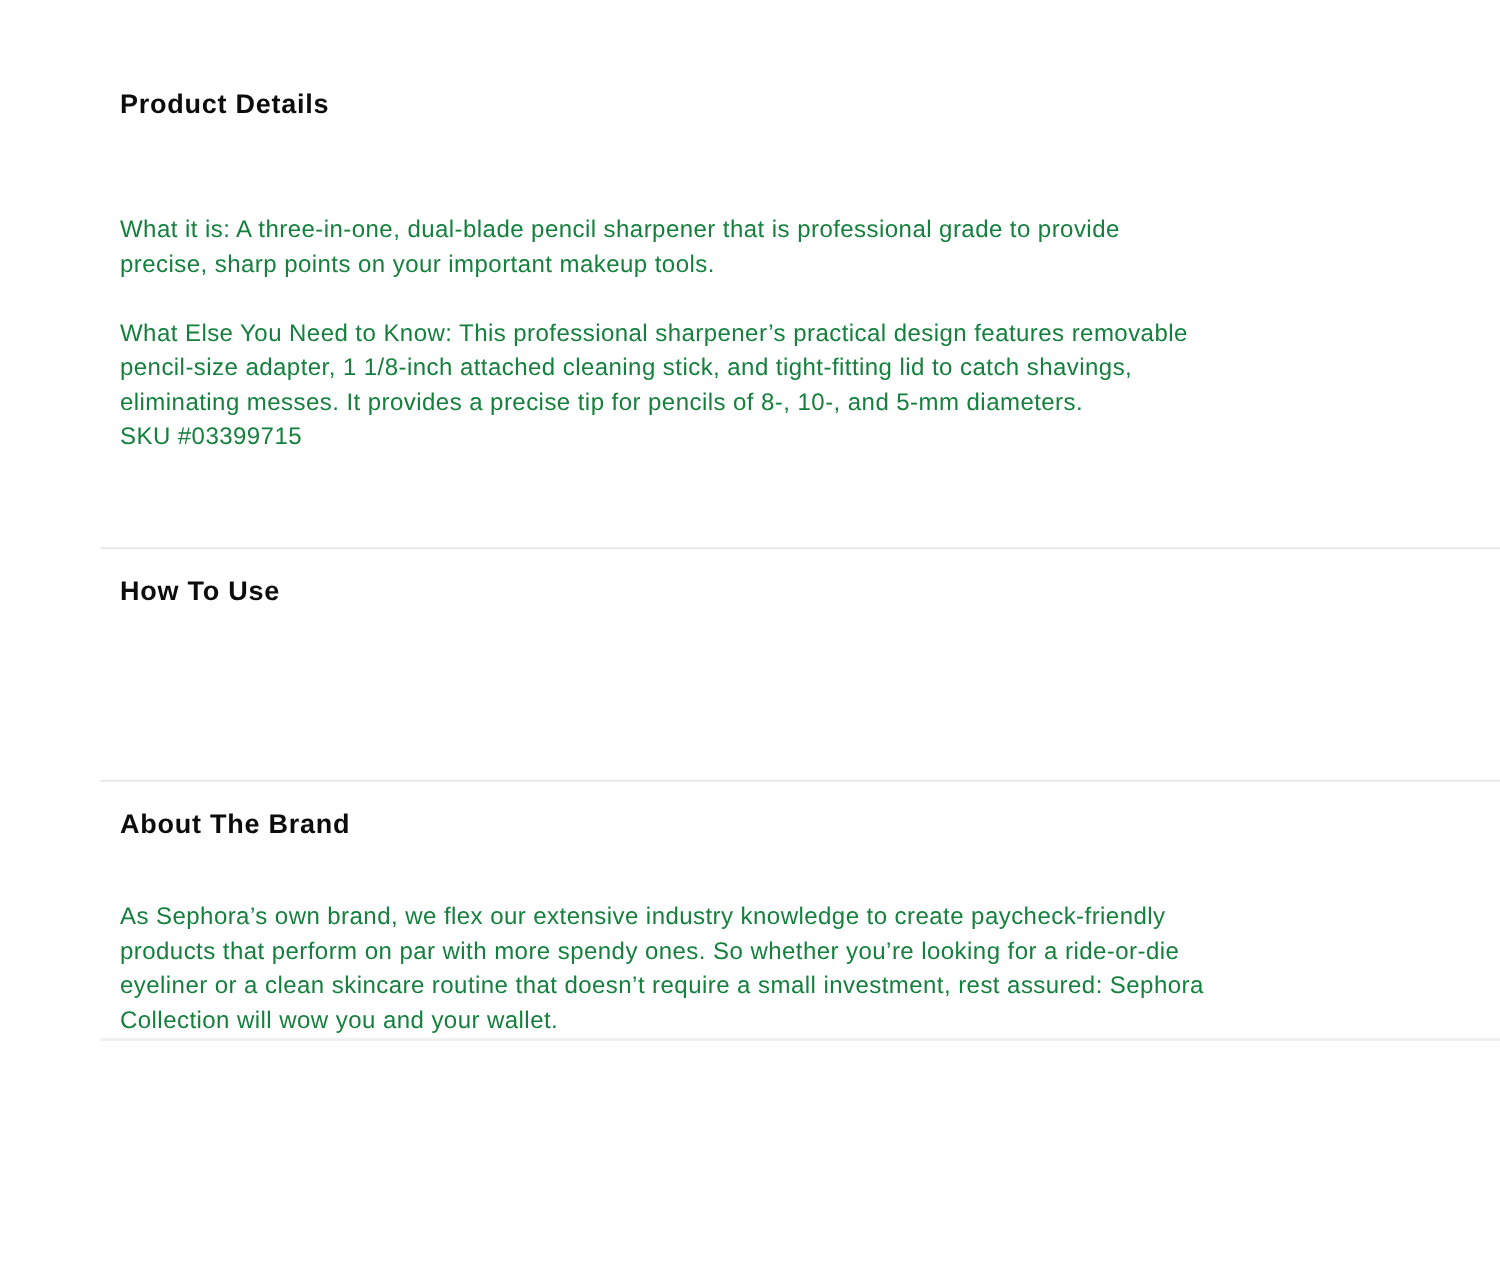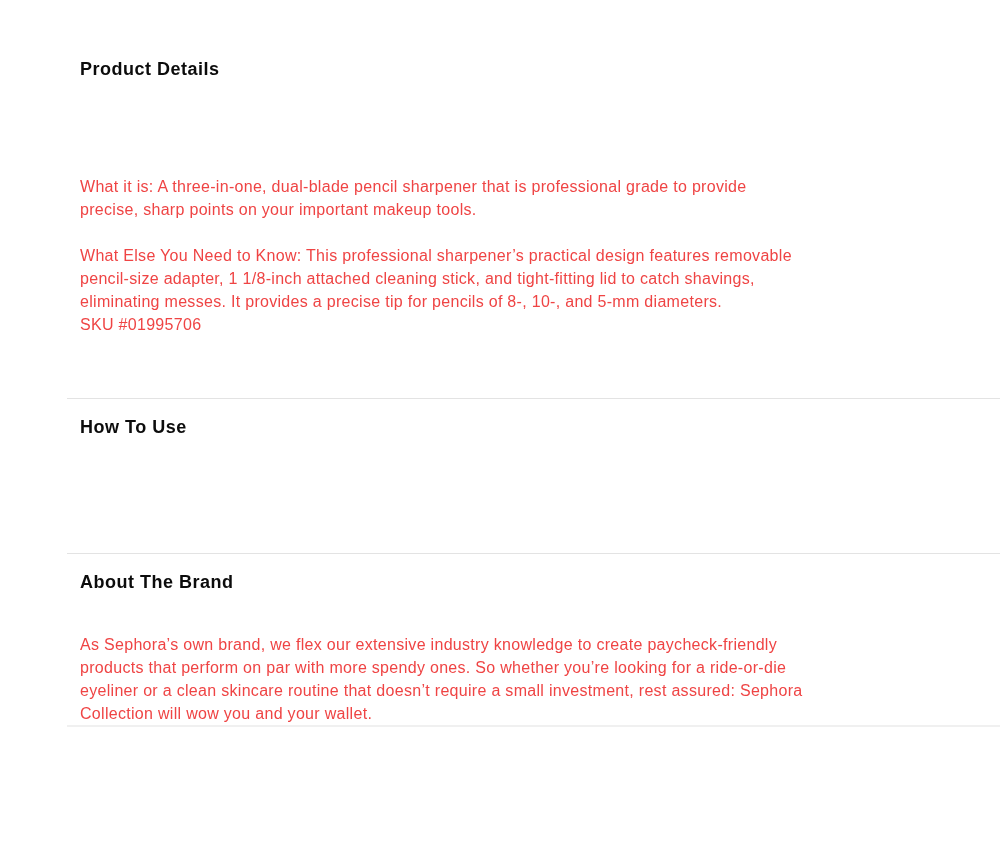--- a/index.html
+++ b/index.html
@@ -25,37 +25,37 @@
     margin: 0;
     color: #0c0c0c;
   }
   .body-text {
     font-size: 16px;
     line-height: 23px;
     letter-spacing: 0.3px;
     margin: 0;
     white-space: pre-line;
     width: 905px;
-    color: #ef4444;
+    color: #15803d;
   }
   .divider {
     border: none;
     border-top: 1px solid #e3e3e3;
     margin: 0 0 0 67px;
     height: 0;
   }
   .divider.thick {
     border-top: 2px solid #f0f0f0;
   }
   #sec-product-details {
     padding-top: 60px;
     padding-bottom: 62px;
   }
   #sec-product-details .section-heading {
-    margin-bottom: 96px;
+    margin-bottom: 63px;
   }
   #sec-product-details .para-what-it-is {
     margin-bottom: 23px;
   }
   #sec-how-to-use {
     padding-top: 19px;
     padding-bottom: 61px;
   }
   #sec-how-to-use .section-heading {
     margin-bottom: 55px;
@@ -72,21 +72,21 @@
 
 <main>
 
   <section id="sec-product-details" class="section">
     <h2 class="section-heading">Product Details</h2>
     <p class="body-text para-what-it-is">What it is: A three-in-one, dual-blade pencil sharpener that is professional grade to provide
 precise, sharp points on your important makeup tools.</p>
     <p class="body-text">What Else You Need to Know: This professional sharpener’s practical design features removable
 pencil-size adapter, 1 1/8-inch attached cleaning stick, and tight-fitting lid to catch shavings,
 eliminating messes. It provides a precise tip for pencils of 8-, 10-, and 5-mm diameters.</p>
-    <p class="body-text">SKU #01995706</p>
+    <p class="body-text">SKU #03399715</p>
   </section>
 
   <hr class="divider">
 
   <section id="sec-how-to-use" class="section">
     <h2 class="section-heading">How To Use</h2>
   </section>
 
   <hr class="divider">
 

